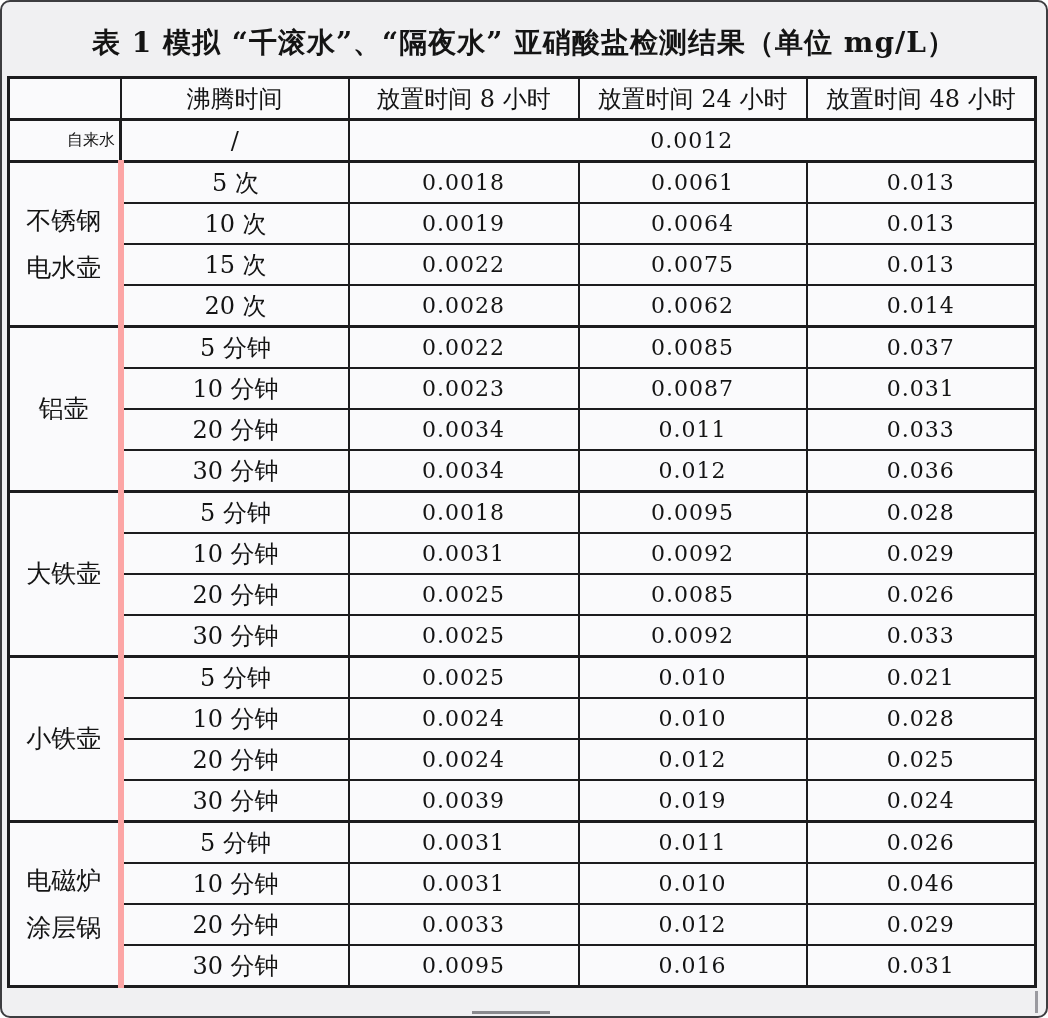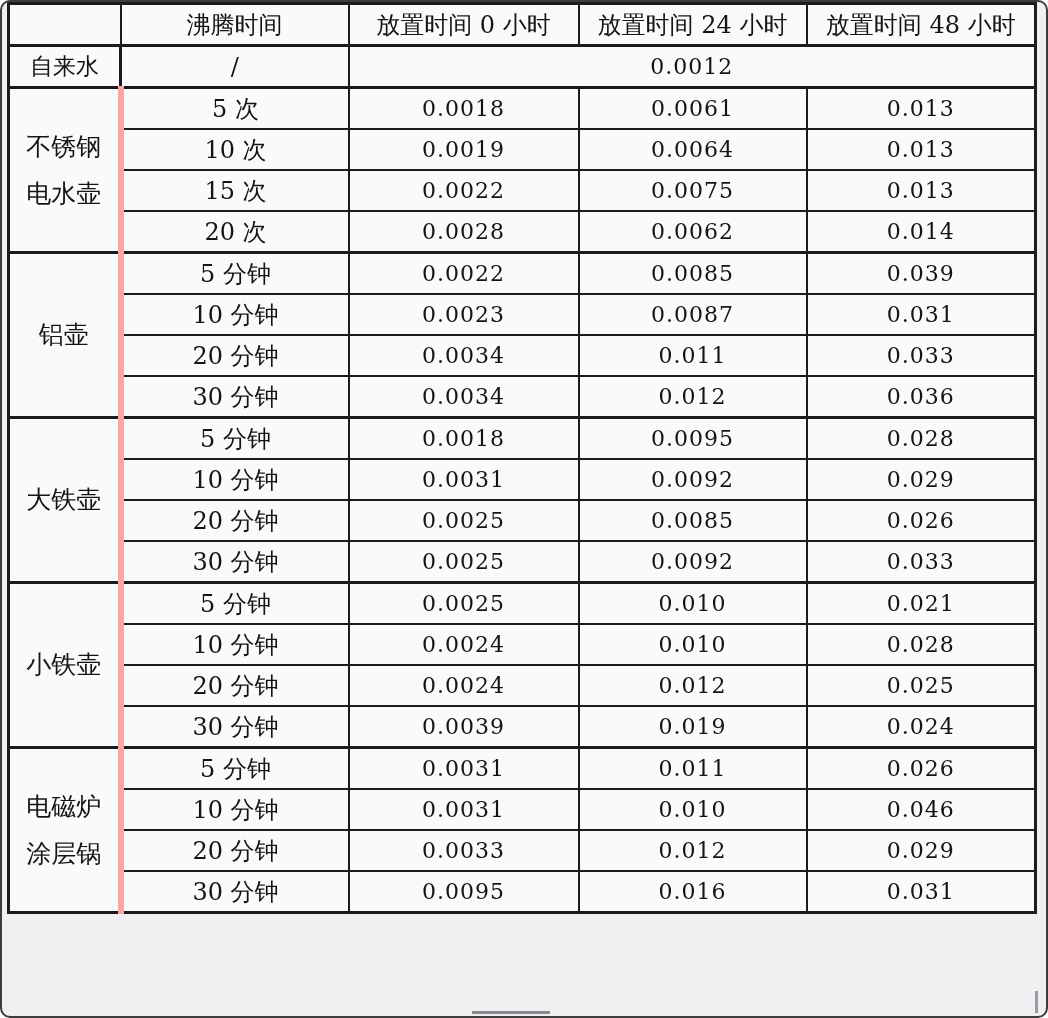--- a/index.html
+++ b/index.html
@@ -57,21 +57,21 @@
   }
   th { font-weight: 500; }
   tr.header-row th { border-bottom: 3px solid #1c1c1e; }
   td.num { font-size: 22px; letter-spacing: 1px; }
   td.group-label {
     white-space: pre-line;
     line-height: 1.9;
     font-size: 25px;
     border-right: 6px solid #fca5a5;
   }
-  td.row-label { font-size: 23px; }
+  td.row-label { font-size: 16px; text-align: right; }
   tr.section-start td { border-top: 3px solid #1c1c1e; }
   td.label-col { border-right: 3px solid #1c1c1e; }
   
   .artifact-bottom-center {
     position: absolute;
     left: 470px;
     bottom: 2px;
     width: 78px;
     height: 3px;
     background: #8a8a8e;
@@ -83,34 +83,35 @@
     width: 3px;
     height: 22px;
     background: #9a9aa0;
   }
 </style>
 </head>
 <body>
 
 <div class="screen">
 
+  <h1 class="doc-title">表 1  模拟 “千滚水”、“隔夜水” 亚硝酸盐检测结果（单位 mg/L）</h1>
 
   <table class="data-table">
     <colgroup>
       <col class="c-label">
         <col class="c-boil">
         <col class="c-h0">
         <col class="c-h24">
         <col class="c-h48">
     </colgroup>
     <tbody>
       <tr class="header-row">
         <th class="label-col"></th>
         <th>沸腾时间</th>
-        <th>放置时间 0 小时</th>
+        <th>放置时间 8 小时</th>
         <th>放置时间 24 小时</th>
         <th>放置时间 48 小时</th>
       </tr>
 
       <tr class="section-start">
         <td class="row-label label-col">自来水</td>
         <td>/</td>
         <td class="num" colspan="3">0.0012</td>
       </tr>
 
@@ -139,21 +140,21 @@
         <td class="num">0.0028</td>
         <td class="num">0.0062</td>
         <td class="num">0.014</td>
       </tr>
 
       <tr class="section-start">
         <td class="group-label" rowspan="4">铝壶</td>
         <td>5 分钟</td>
         <td class="num">0.0022</td>
         <td class="num">0.0085</td>
-        <td class="num">0.039</td>
+        <td class="num">0.037</td>
       </tr>
       <tr>
         <td>10 分钟</td>
         <td class="num">0.0023</td>
         <td class="num">0.0087</td>
         <td class="num">0.031</td>
       </tr>
       <tr>
         <td>20 分钟</td>
         <td class="num">0.0034</td>

